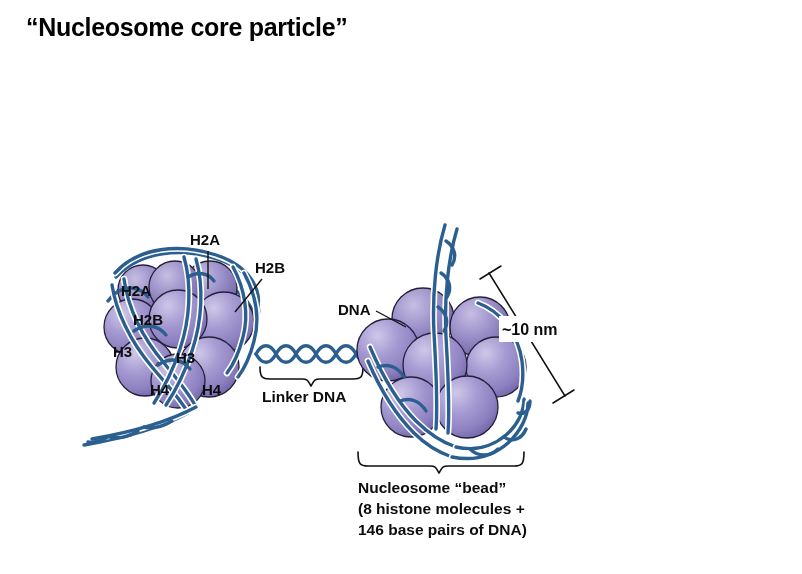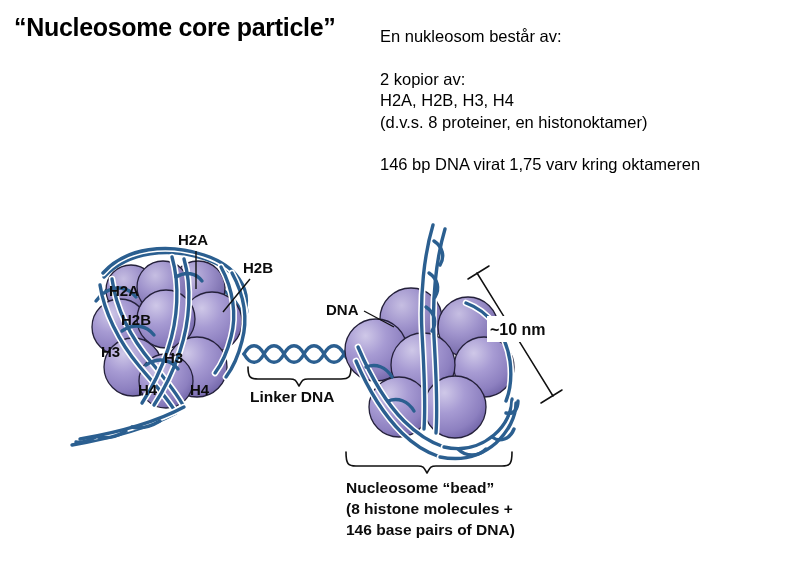--- a/index.html
+++ b/index.html
@@ -12,21 +12,21 @@
     width: 802px;
     height: 574px;
     position: relative;
     overflow: hidden;
     font-family: "Liberation Sans", sans-serif;
     color: #000000;
     -webkit-font-smoothing: antialiased;
   }
   #slide {
     position: absolute;
-    left: 0; top: 0;
+    left: 12px; top: 0;
     width: 644px;
     height: 574px;
     background: #ffffff;
   }
 
   
   #slide-title {
     position: absolute;
     left: 14px;
     top: 12px;
@@ -85,33 +85,20 @@
   .dna-halo { fill: none; stroke: #ffffff; stroke-width: 6.6;
                 stroke-linecap: round; }
 </style>
 </head>
 <body>
 
 <div id="slide">
 
   <div id="slide-title">“Nucleosome core particle”</div>
 
-  <div id="body-text">
-    <div class="para">
-      <span class="line">En nukleosom består av:</span>
-    </div>
-    <div class="para">
-      <span class="line">2 kopior av:</span>
-      <span class="line">H2A, H2B, H3, H4</span>
-      <span class="line">(d.v.s. 8 proteiner, en histonoktamer)</span>
-    </div>
-    <div class="para">
-      <span class="line">146 bp DNA virat 1,75 varv kring oktameren</span>
-    </div>
-  </div>
 
   <div id="figure">
     <svg width="802" height="359" viewBox="0 0 802 359" xmlns="http://www.w3.org/2000/svg">
 
       <defs>
         <radialGradient id="sphGrad" cx="33%" cy="27%" r="78%">
           <stop offset="0%" stop-color="#cfc8e8"></stop>
           <stop offset="42%" stop-color="#a79bd3"></stop>
           <stop offset="80%" stop-color="#8d80c0"></stop>
           <stop offset="100%" stop-color="#7468ab"></stop>

